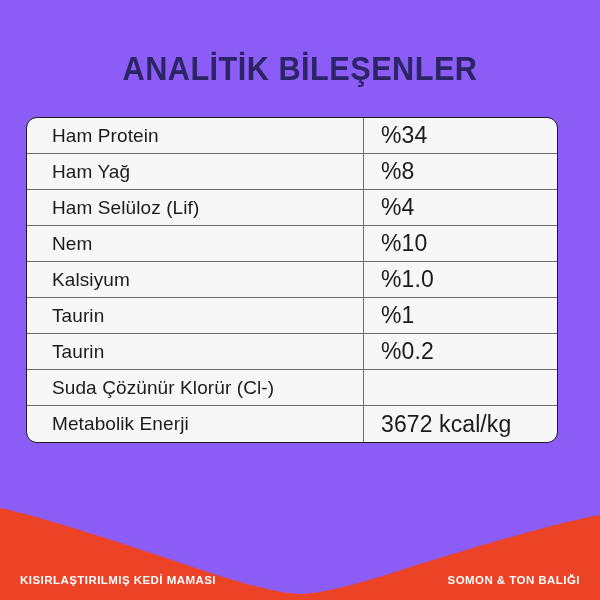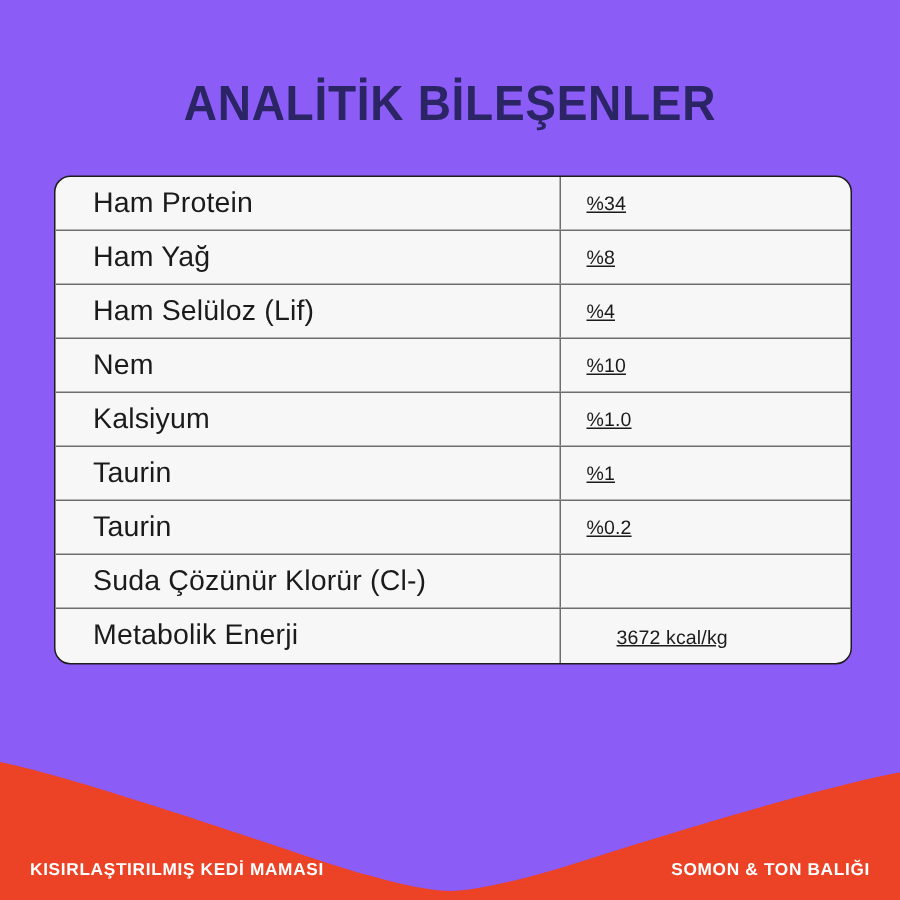--- a/index.html
+++ b/index.html
@@ -35,38 +35,37 @@
     font-size: 33px;
     letter-spacing: 0.5px;
     color: #2b2566;
     transform: scaleX(0.93);
     white-space: nowrap;
   }
 
   
   .table-wrap {
     position: absolute;
-    left: 36px;
+    left: 26px;
     top: 117px;
     width: 532px;
     border: 1.6px solid #1d1d1d;
     border-radius: 11px;
     background: #f7f7f7;
     overflow: hidden;
     box-sizing: border-box;
   }
   .row {
     display: flex;
     height: 36px;
     border-bottom: 1.2px solid #6e6e6e;
     box-sizing: border-box;
   }
   .row:last-child {
     border-bottom: none;
-    gap: 20px;
   }
   .cell-name {
     flex: 0 0 337px;
     width: 337px;
     border-right: 1.2px solid #6e6e6e;
     box-sizing: border-box;
     display: flex;
     align-items: center;
     padding-left: 25px;
     font-size: 19px;
@@ -74,26 +73,25 @@
     letter-spacing: 0.1px;
     white-space: nowrap;
     overflow: hidden;
   }
   .cell-value {
     flex: 1 1 auto;
     box-sizing: border-box;
     display: flex;
     align-items: center;
     padding-left: 17px;
-    font-size: 13px;
+    font-size: 23px;
     color: #1b1b1b;
     letter-spacing: 0.1px;
     white-space: nowrap;
     overflow: hidden;
-    text-decoration: underline;
   }
 
   
   .footer {
     position: absolute;
     left: 0;
     bottom: 0;
     width: 600px;
     height: 100px;
     text-decoration: underline;

